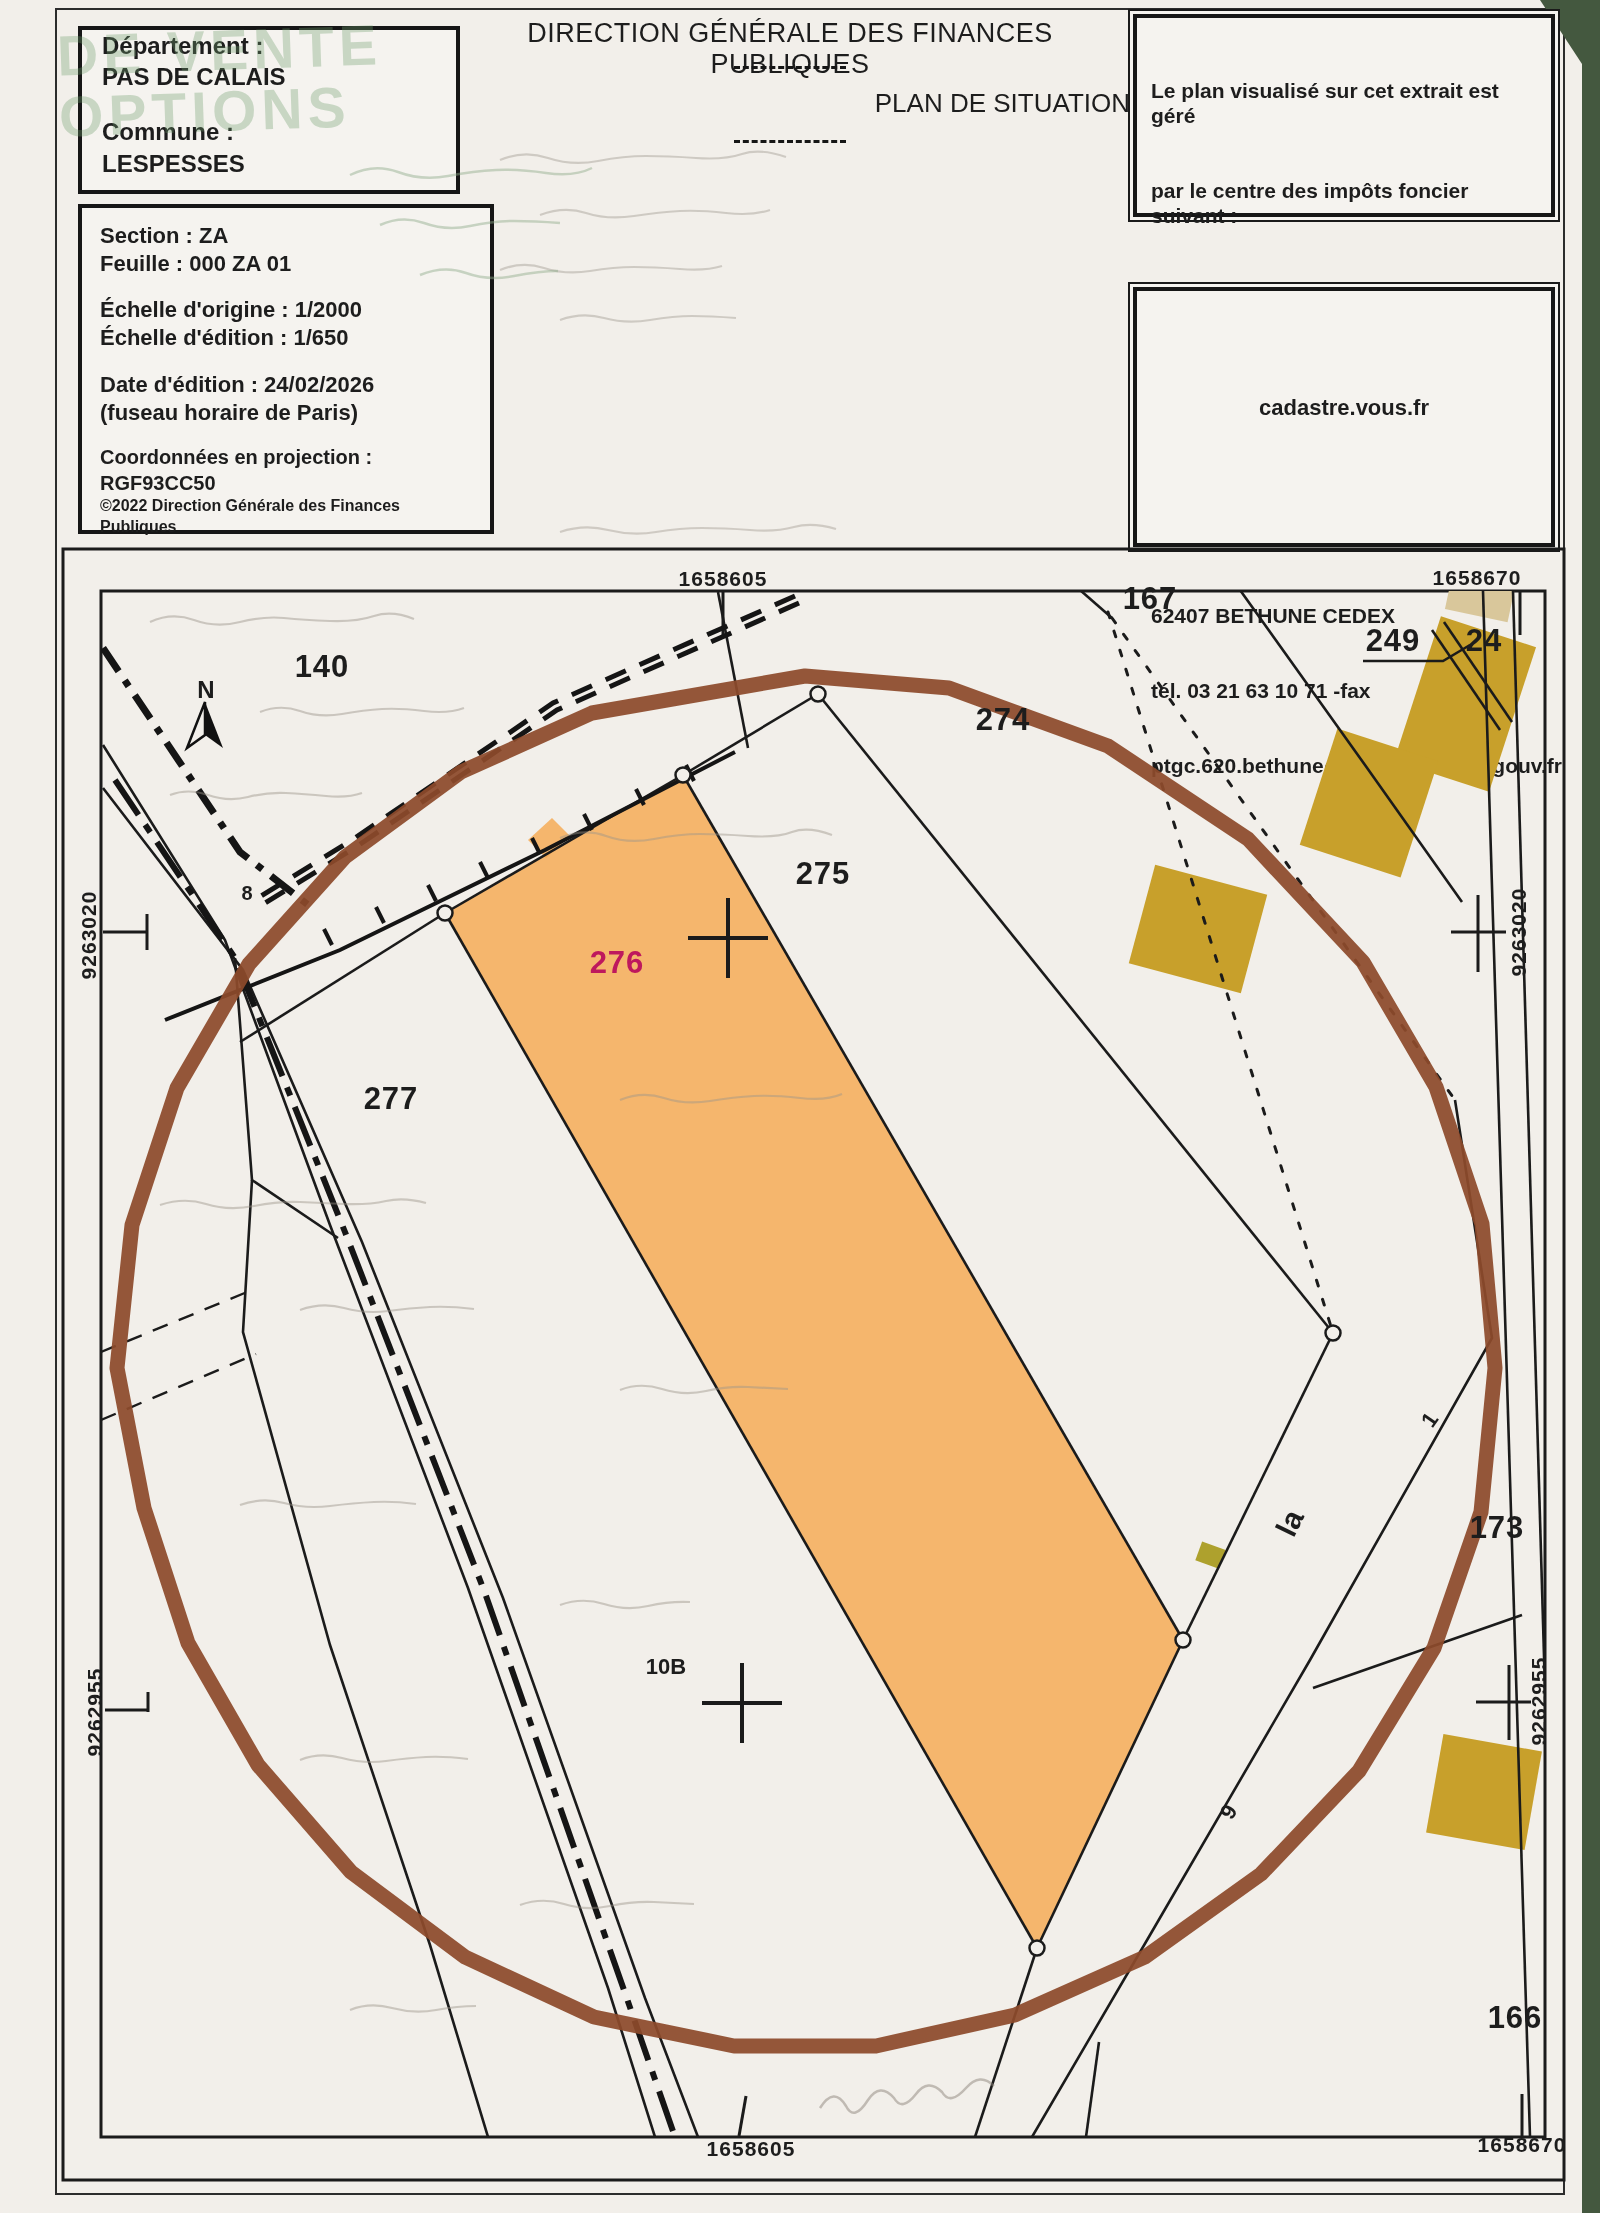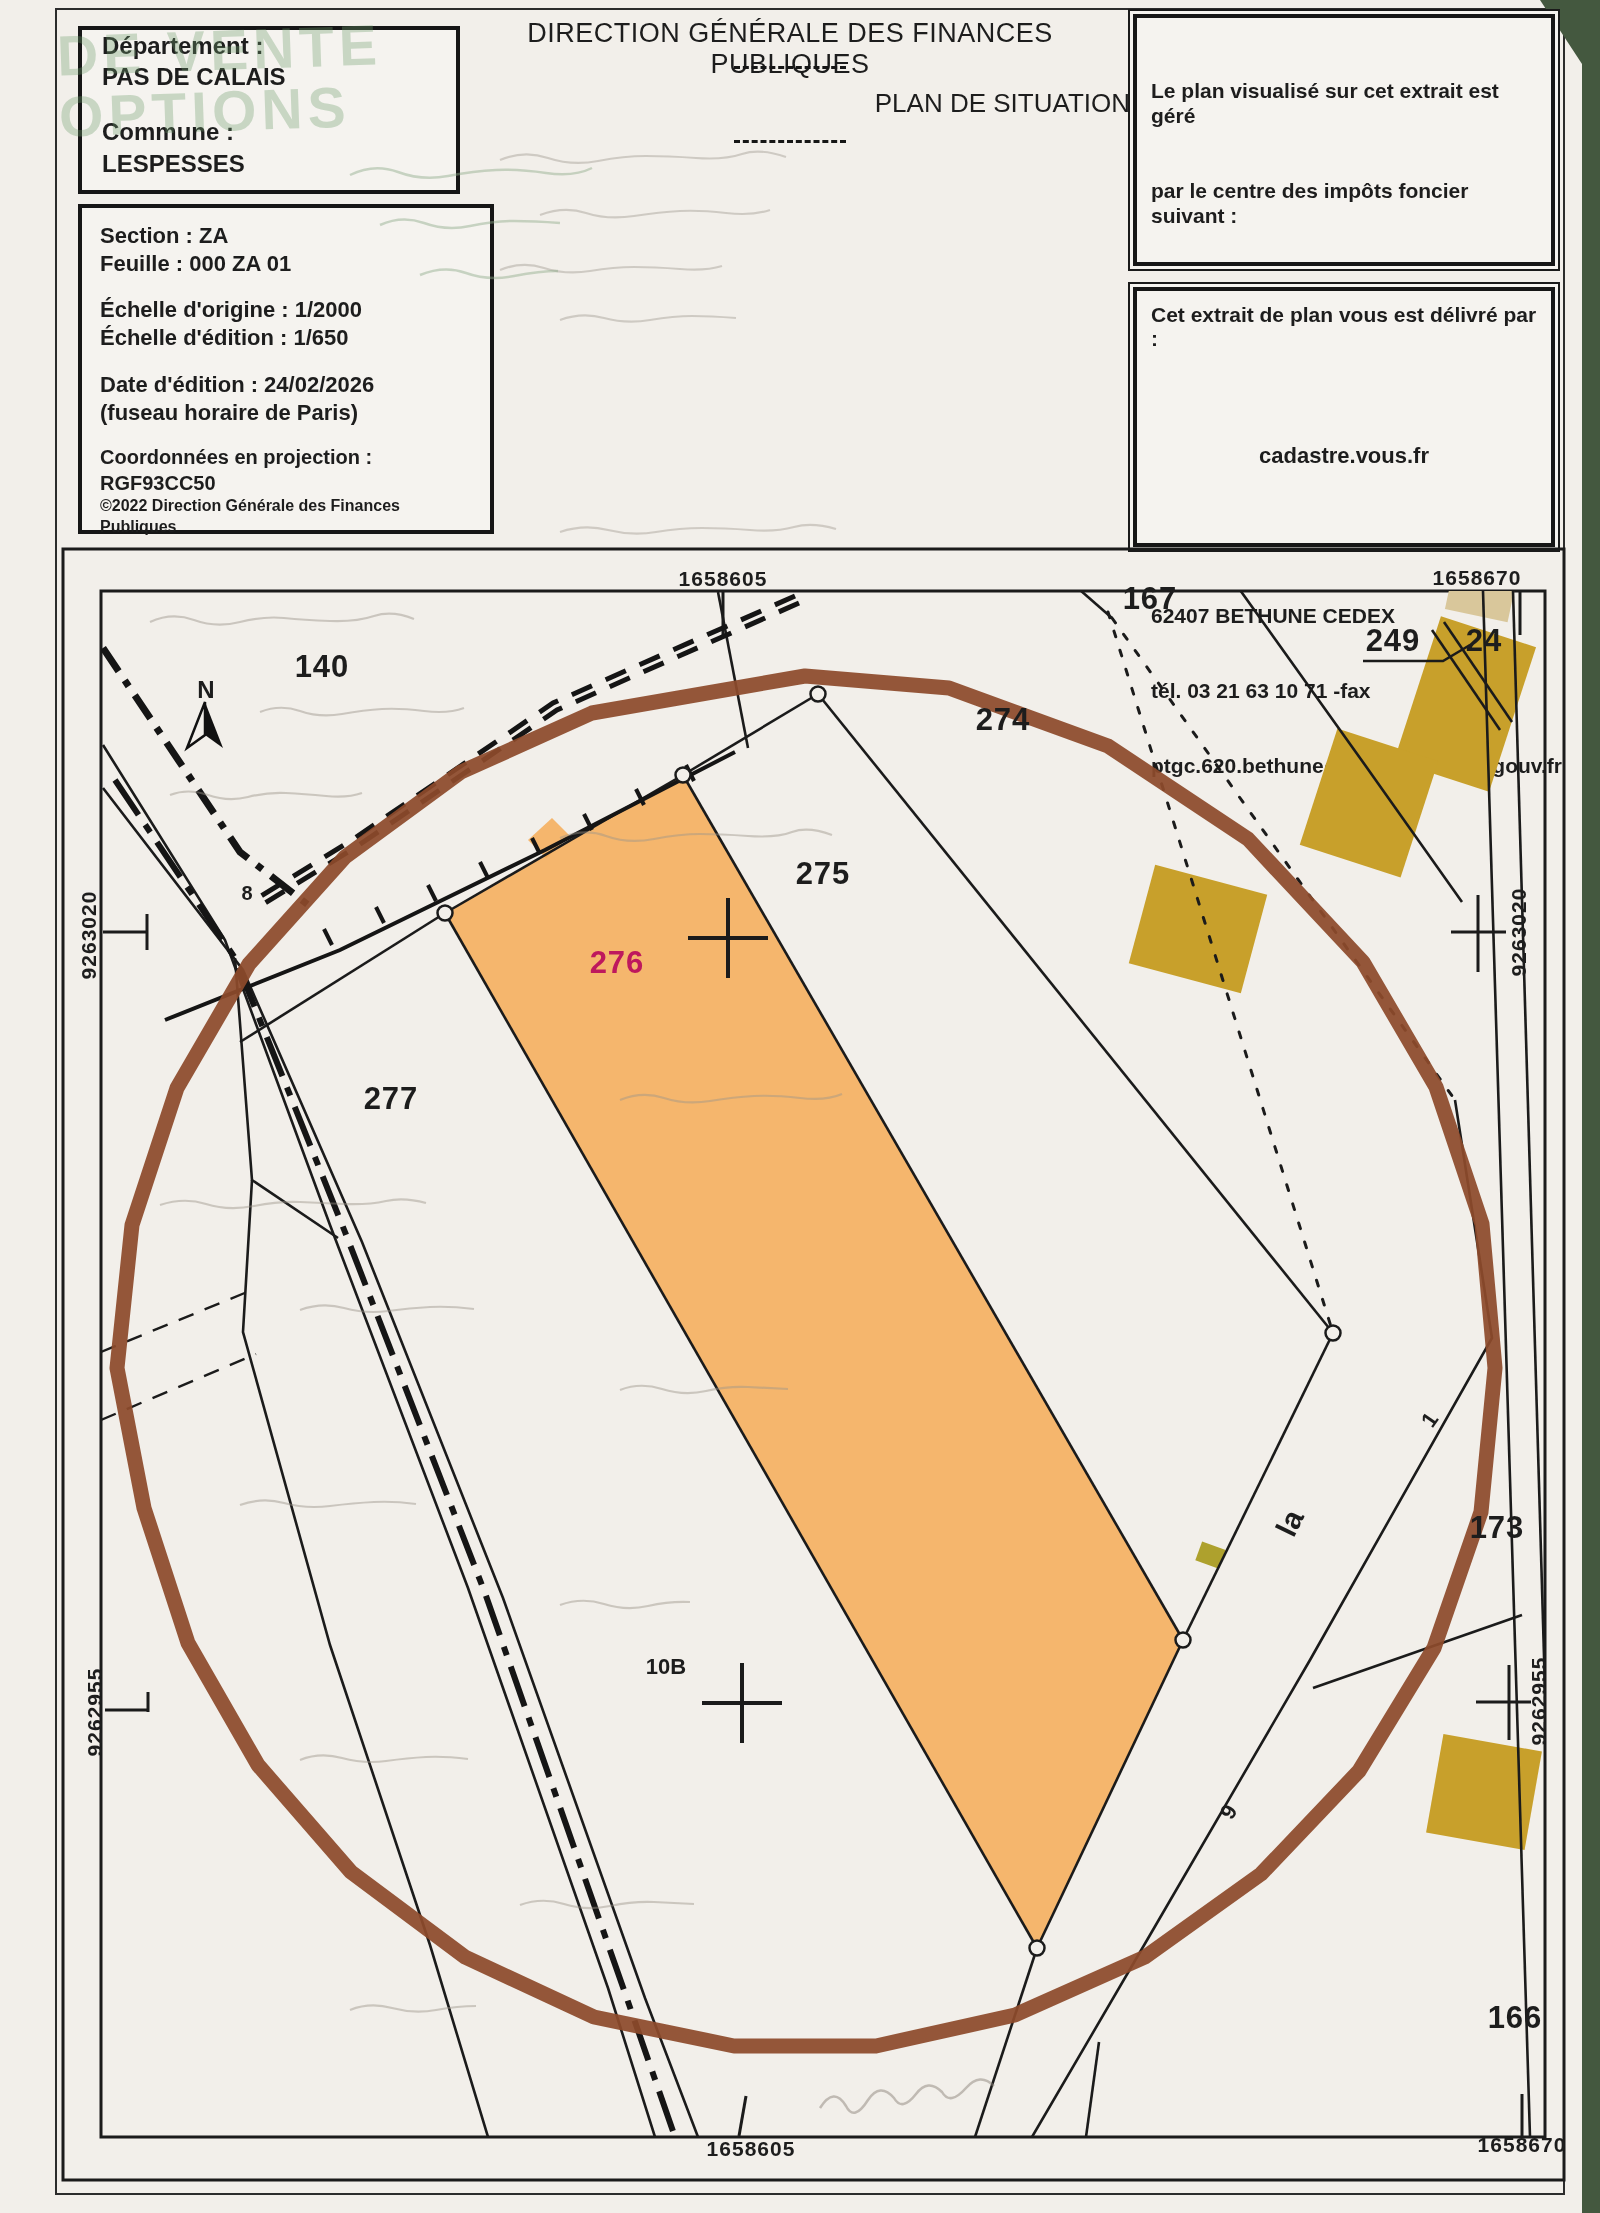--- a/index.html
+++ b/index.html
@@ -51,34 +51,33 @@
   <div class="gap18"></div>
   <div style="font-size:20px">Coordonnées en projection : RGF93CC50</div>
   <div style="font-size:16px">©2022 Direction Générale des Finances Publiques</div>
 </div>
 
 <div class="abs bold" style="left:450px;top:18px;width:680px;text-align:center;font-size:27px;letter-spacing:.5px">DIRECTION GÉNÉRALE DES FINANCES PUBLIQUES</div>
 <div class="dashline" style="left:734px;top:66px"></div>
 <div class="abs bold" style="left:450px;top:88px;width:680px;text-align:right;font-size:26px">PLAN DE SITUATION</div>
 <div class="dashline" style="left:734px;top:140px"></div>
 
-<div class="box dbl" style="left:1133px;top:14px;width:422px;height:252px;padding:10px 14px;font-size:21px;font-weight:700;line-height:25px;white-space:pre-wrap">
+<div class="box dbl" style="left:1133px;top:14px;width:422px;height:203px;padding:10px 14px;font-size:21px;font-weight:700;line-height:25px;white-space:pre-wrap">
   <div>Le plan visualisé sur cet extrait est géré</div>
   <div>par le centre des impôts foncier suivant :</div>
   <div>BETHUNE</div>
   <div>  (Pôle de Topographie et de Gestion</div>
   <div>Cadastrale) 85, rue Georges Guynemer</div>
   <div>62407</div>
   <div>62407 BETHUNE CEDEX</div>
   <div>tél. 03 21 63 10 71 -fax</div>
   <div>ptgc.620.bethune@dgfip.finances.gouv.fr</div>
 </div>
 
 <div class="box dbl" style="left:1133px;top:287px;width:422px;height:260px;padding:12px 14px;font-size:21px;font-weight:700">
-  <div>Cet extrait de plan vous est délivré par :</div>
   <div style="text-align:center;margin-top:92px;font-size:22px">cadastre.vous.fr</div>
 </div>
 
 <div class="watermark">
   <div class="wline">DE VENTE</div>
   <div class="wline">OPTIONS</div>
 </div>
 
 <svg width="1600" height="2213" viewBox="0 0 1600 2213">
   <defs>

